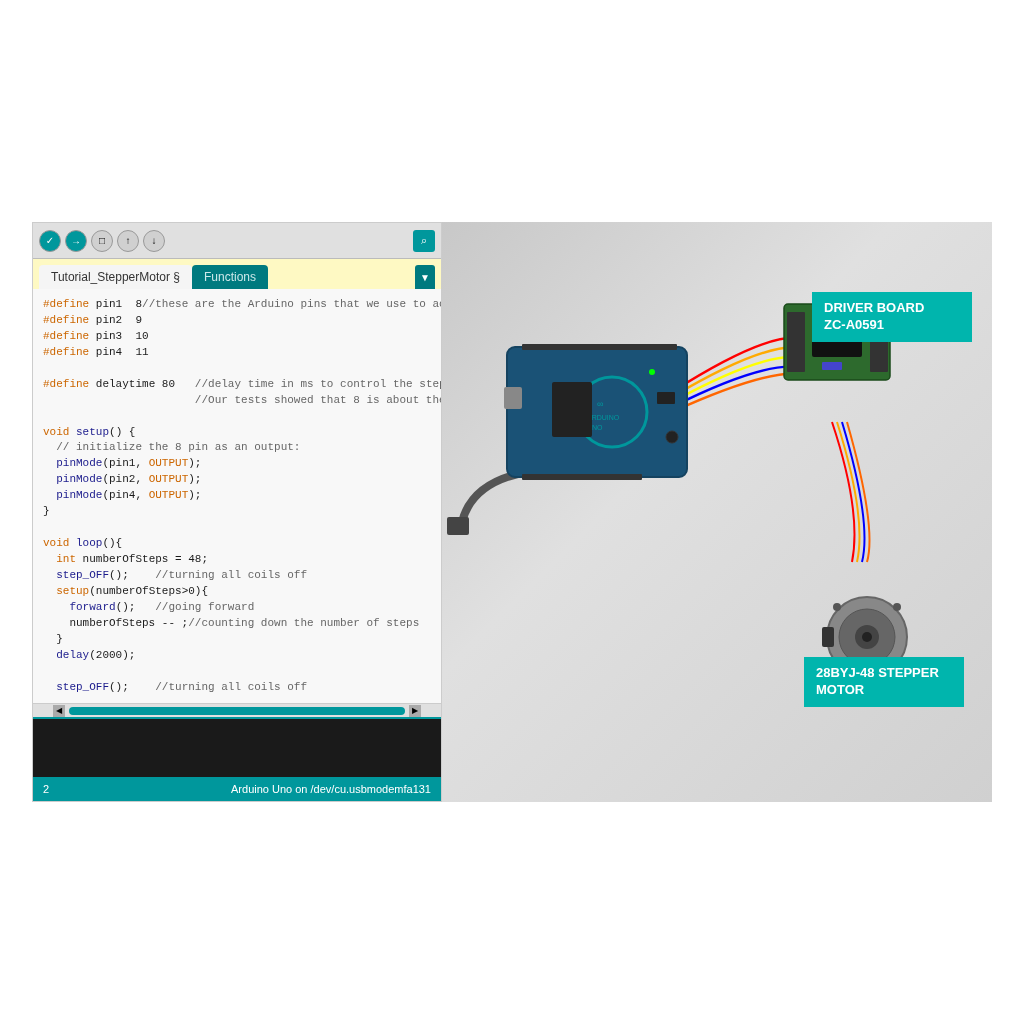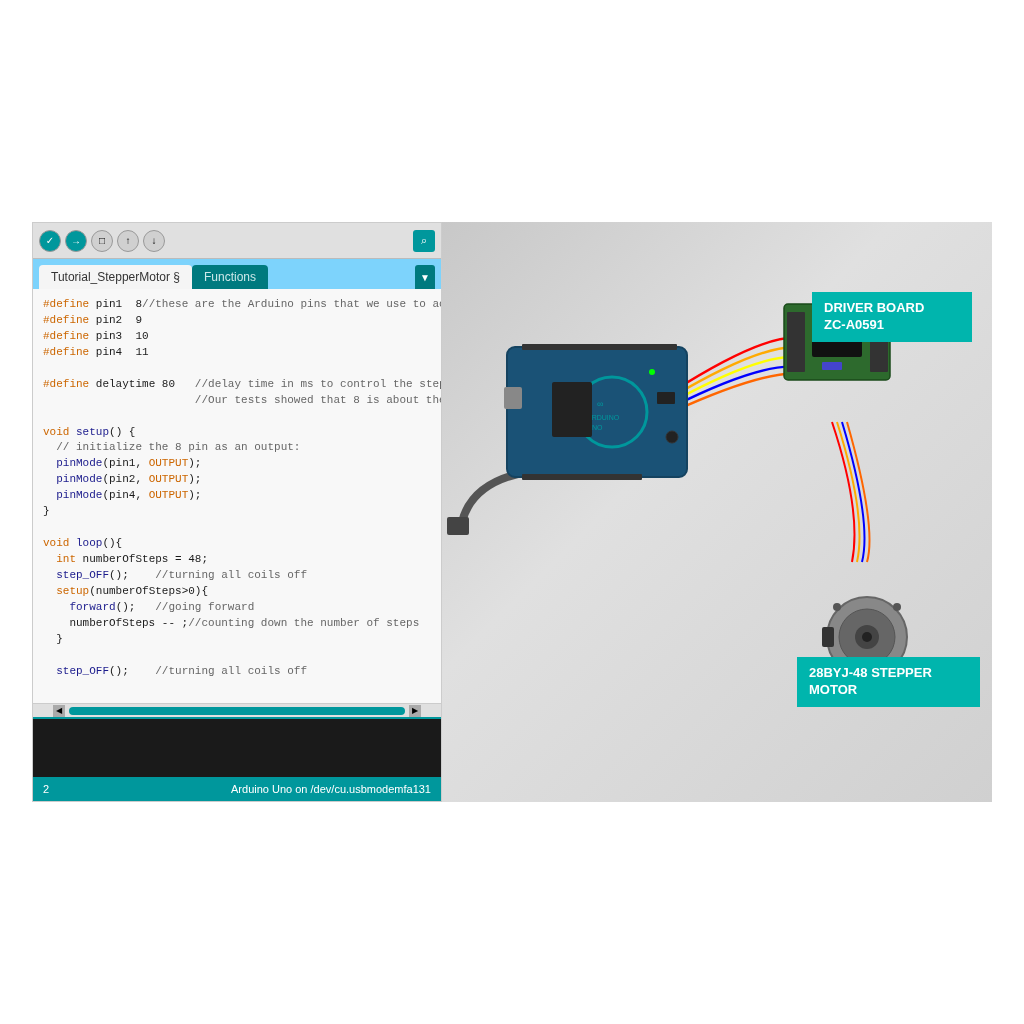--- a/index.html
+++ b/index.html
@@ -67,21 +67,21 @@
       height: 22px;
       background: #00979c;
       border-radius: 3px;
       display: flex;
       align-items: center;
       justify-content: center;
       color: white;
       font-size: 11px;
     }
     .ide-tabs {
-      background: #7dd3fc;
+      background: #fef9c3;
       height: 30px;
       display: flex;
       align-items: flex-end;
       padding: 0 6px;
     }
     .tab {
       height: 24px;
       padding: 0 12px;
       display: flex;
       align-items: center;
@@ -215,23 +215,23 @@
       font-size: 13px;
       font-weight: bold;
       line-height: 1.3;
     }
     .label-driver {
       right: 20px;
       top: 70px;
       width: 160px;
     }
     .label-motor {
-      right: 12px;
+      right: 28px;
       bottom: 95px;
-      width: 183px;
+      width: 160px;
     }
     
     .wires-container {
       position: absolute;
       top: 0; left: 0;
       width: 100%; height: 100%;
       pointer-events: none;
     }
   </style>
 </head>
@@ -273,20 +273,21 @@
         <div class="code-line">  <span style="color:#1a1a8c;">pinMode</span>(pin4, <span style="color:#cc6600;">OUTPUT</span>);</div>
         <div class="code-line">}</div>
         <div class="code-line">&nbsp;</div>
         <div class="code-line"><span style="color:#cc6600;">void</span> <span style="color:#1a1a8c;">loop</span>(){</div>
         <div class="code-line">  <span style="color:#cc6600;">int</span> numberOfSteps = 48;</div>
         <div class="code-line">  <span style="color:#1a1a8c;">step_OFF</span>();    <span style="color:#666666;">//turning all coils off</span></div>
         <div class="code-line">  <span style="color:#cc6600;">setup</span>(numberOfSteps&gt;0){</div>
         <div class="code-line">    <span style="color:#1a1a8c;">forward</span>();   <span style="color:#666666;text-align:center;">//going forward</span></div>
         <div class="code-line">    numberOfSteps -- ;<span style="color:#666666;">//counting down the number of steps</span></div>
         <div class="code-line">  }</div>
+        <div class="code-line">  <span style="color:#1a1a8c;">delay</span>(2000);</div>
         <div class="code-line">&nbsp;</div>
         <div class="code-line">  <span style="color:#1a1a8c;">step_OFF</span>();    <span style="color:#666666;">//turning all coils off</span></div>
 
       </div>
 
       <div class="ide-scrollbar-area">
         <div class="scroll-arrow">◀</div>
         <div class="h-scrollbar"></div>
         <div class="scroll-arrow">▶</div>
       </div>

